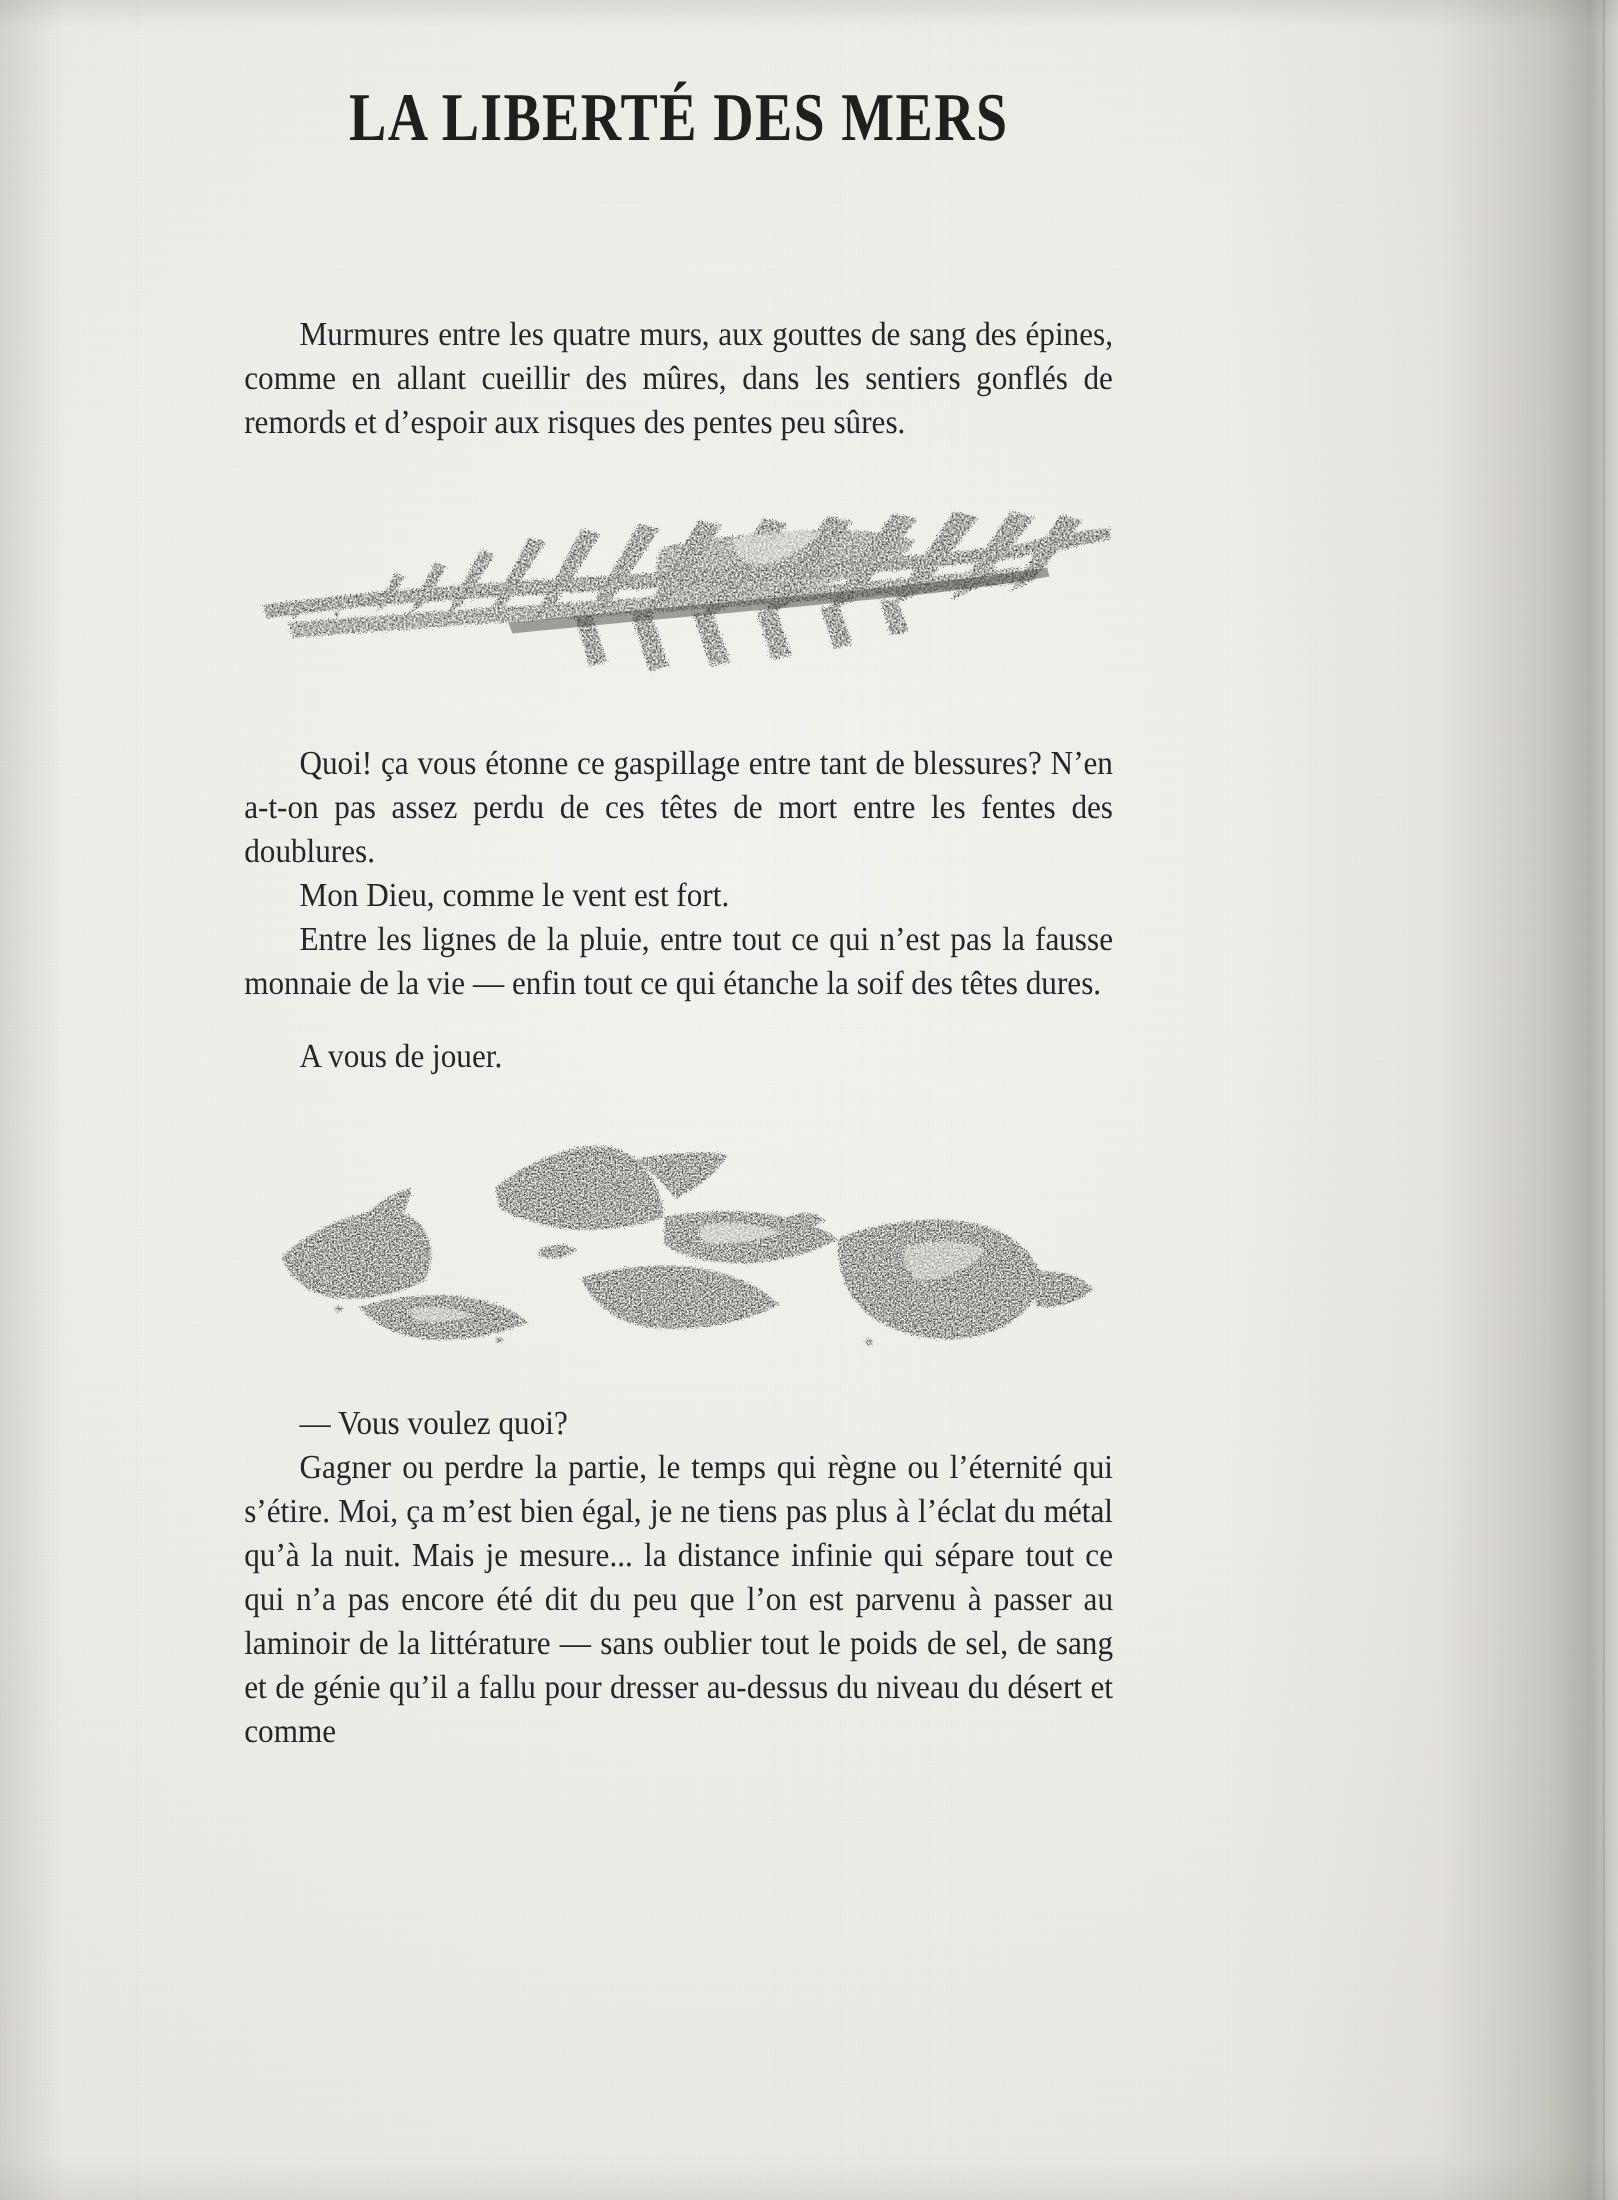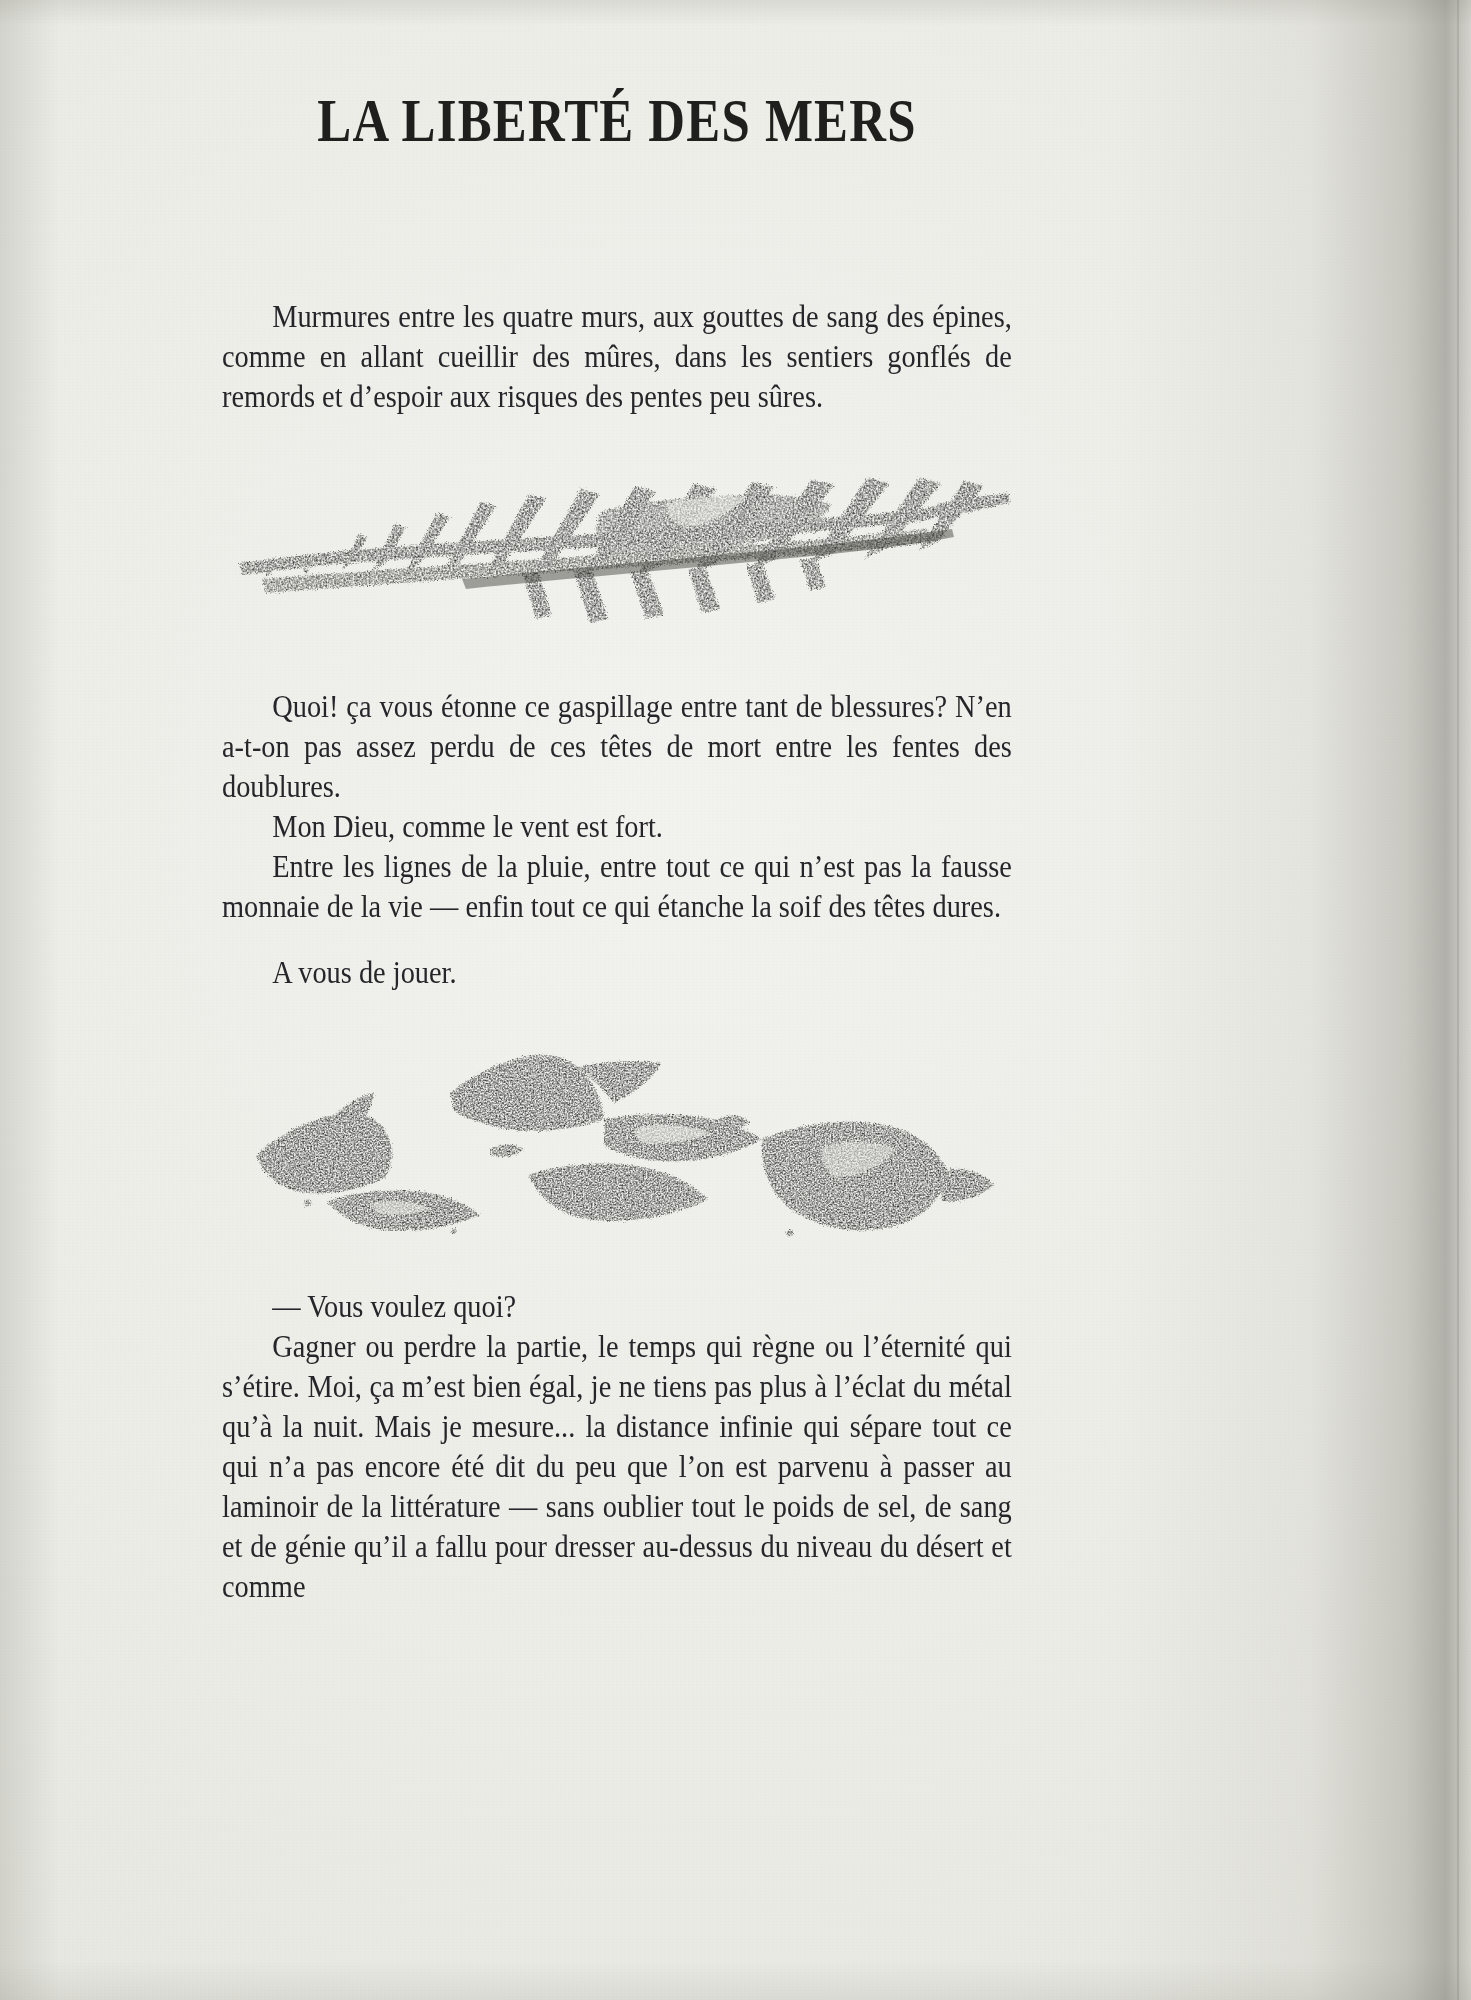--- a/index.html
+++ b/index.html
@@ -64,21 +64,21 @@
   .gutter-line {
     position: absolute;
     top: 0; bottom: 0; right: 12px; width: 2px;
     background: rgba(110,108,100,.22);
   }
 
   
   .content {
     position: absolute;
     left: 222px;
-    top: 17px;
+    top: 4px;
     width: 790px;
   }
 
   .page-title {
     margin: 0;
     padding-top: 72px;
     font-size: 62px;
     line-height: 1.0;
     font-weight: 700;
     letter-spacing: 1.5px;

